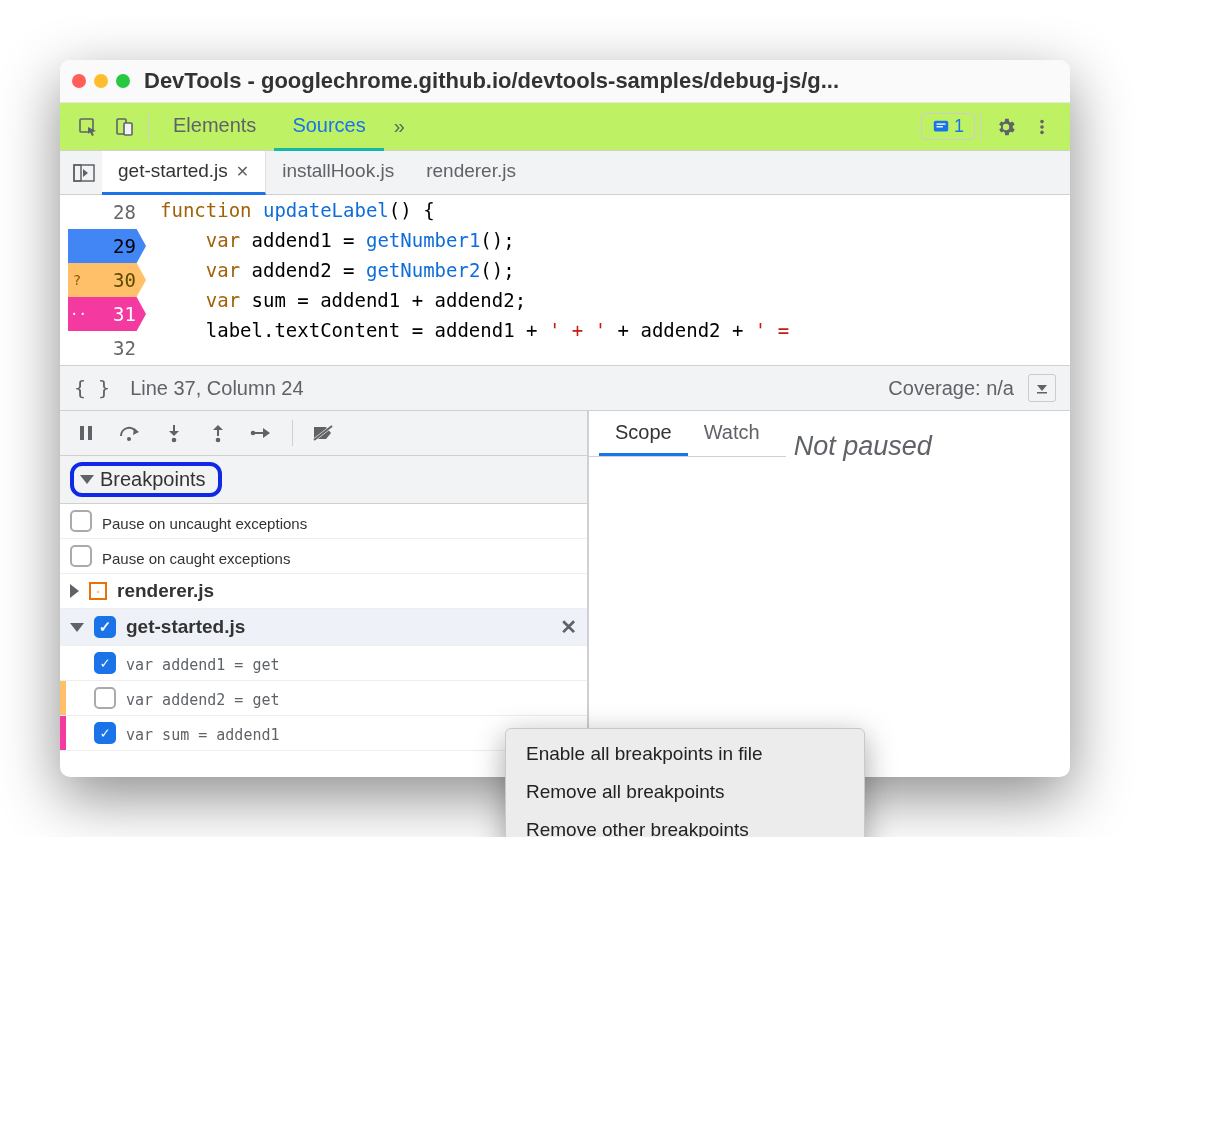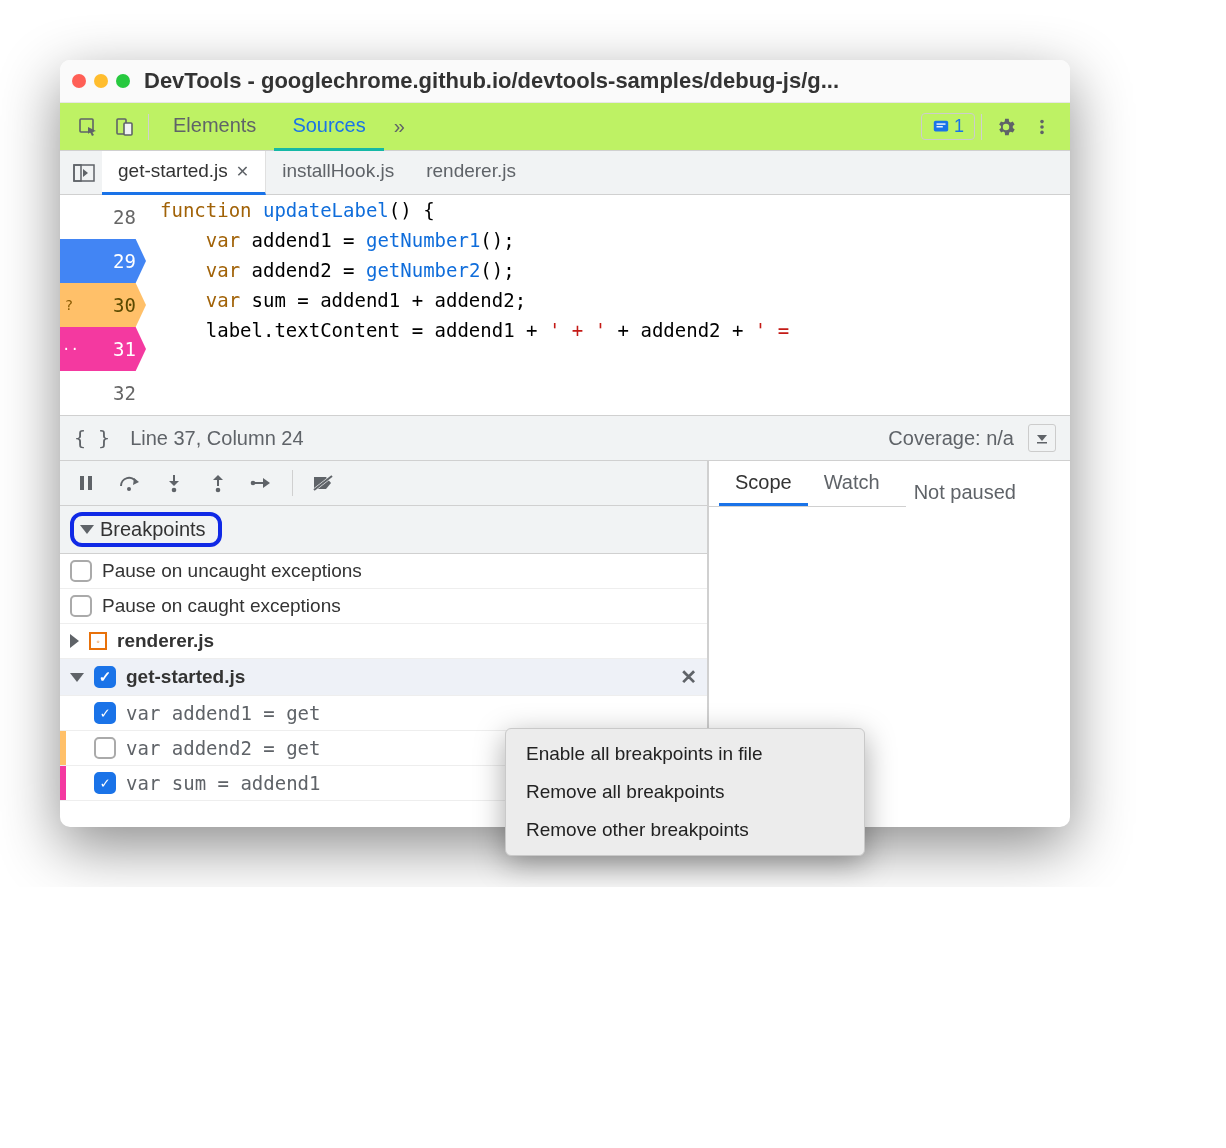--- a/index.html
+++ b/index.html
@@ -95,23 +95,23 @@
     background: #fff;
     color: #333;
     border-bottom: 3px solid #1a73e8;
     border-right: 1px solid #e0e0e0;
   }
   .close-x { color: #5f6368; font-size: 16px; }
 
   
   .editor { display: flex; font-family: Menlo, Consolas, monospace; font-size: 19px; line-height: 30px; background: #fff; }
   .gutter { text-align: right; width: 86px; padding-right: 0; }
-  .gnum { display:flex; justify-content:flex-end; align-items:center; height:44px; padding-right:10px; color:#666; position:relative; }
+  .gnum { display:flex; justify-content:flex-end; align-items:center; height:34px; padding-right:10px; color:#666; position:relative;margin-left:8px; }
   .gnum .marker { position:absolute; left:2px; width:14px; text-align:center; color:#fff; font-size:14px; }
-  .gnum.blue   { background:#4285f4; color:#ffffff; clip-path: polygon(0 0, 88% 0, 100% 50%, 88% 100%, 0 100%);}
+  .gnum.blue   { background:#4285f4; color:#000000; clip-path: polygon(0 0, 88% 0, 100% 50%, 88% 100%, 0 100%);}
   .gnum.orange { background:#ffc069; color:#5a4a00; clip-path: polygon(0 0, 88% 0, 100% 50%, 88% 100%, 0 100%);}
   .gnum.orange .marker{color:#8a5a00;}
   .gnum.pink   { background:#f439a0; color:#fff; clip-path: polygon(0 0, 88% 0, 100% 50%, 88% 100%, 0 100%);}
   .code { padding-left: 14px; white-space: pre; overflow:hidden; }
   .kw { color:#a16207; }
   .fn { color:#0f6ddb; }
   .str { color:#c41a16; }
 
   
   .statusbar {
@@ -123,42 +123,42 @@
   .dbgbar {
     display:flex; align-items:center; gap:4px; padding:6px 6px;
     background:#f1f3f4; flex:0 0 auto;
   }
   .dbgbtn { width:40px; height:32px; display:flex; align-items:center; justify-content:center; color:#5f6368; }
 
   .rightpanel { flex:1; border-left:1px solid #d0d0d0; display:flex; flex-direction:row; }
   .righttabs { display:flex; padding:0 10px; background:#fff; border-bottom:1px solid #d0d0d0; height:46px; }
   .rtab { padding:10px 16px 8px; font-size:20px; color:#5f6368; border-bottom:3px solid transparent; }
   .rtab.active { color:#333; border-bottom:3px solid #1a73e8; }
-  .notpaused { text-align:center; color:#5f6368; font-size:20px; padding:20px 8px; }
+  .notpaused { text-align:center; font-style:italic; color:#5f6368; font-size:27px; padding:20px 8px; }
 
   
   .sidebody { display:flex; }
-  .leftpanel { width:648px; border-right:1px solid #d0d0d0; overflow:visible; }
+  .leftpanel { width:528px; border-right:1px solid #d0d0d0; overflow:visible; }
 
   .section-header {
     display:flex; align-items:center; gap:8px;
     background:#f1f3f4; border-bottom:1px solid #d0d0d0; border-top:1px solid #d0d0d0;
     padding:6px 10px; font-size:20px; color:#333;
   }
   .section-header .lbl-wrap {
     display:inline-flex; align-items:center; gap:6px;
     border:4px solid #1029e6; border-radius:12px; padding:2px 12px 2px 6px;
   }
   .tri { display:inline-block; width:0; height:0; }
   .tri.down { border-left:7px solid transparent; border-right:7px solid transparent; border-top:9px solid #5f6368; }
   .tri.right { border-top:7px solid transparent; border-bottom:7px solid transparent; border-left:9px solid #5f6368; }
 
   .checkrow {
-    display:flex; align-items:center; gap:10px;
-    padding:6px 10px; font-size:19px; color:#333;
+    display:flex; align-items:flex-end; gap:10px;
+    padding:6px 10px; font-size:15px; color:#333;
     border-bottom:1px solid #eee; position:relative;
   }
   .checkrow .stripe { position:absolute; left:0; top:0; bottom:0; width:6px; }
   .checkrow.codefont { font-family: Menlo, Consolas, monospace; color:#5f6368; }
   .checkbox {
     width:22px; height:22px; border:2px solid #aaa; border-radius:5px;
     display:inline-flex; align-items:center; justify-content:center;
     flex:0 0 auto; background:#fff;
   }
   .checkbox.checked { background:#1a73e8; border-color:#1a73e8; color:#fff; }

